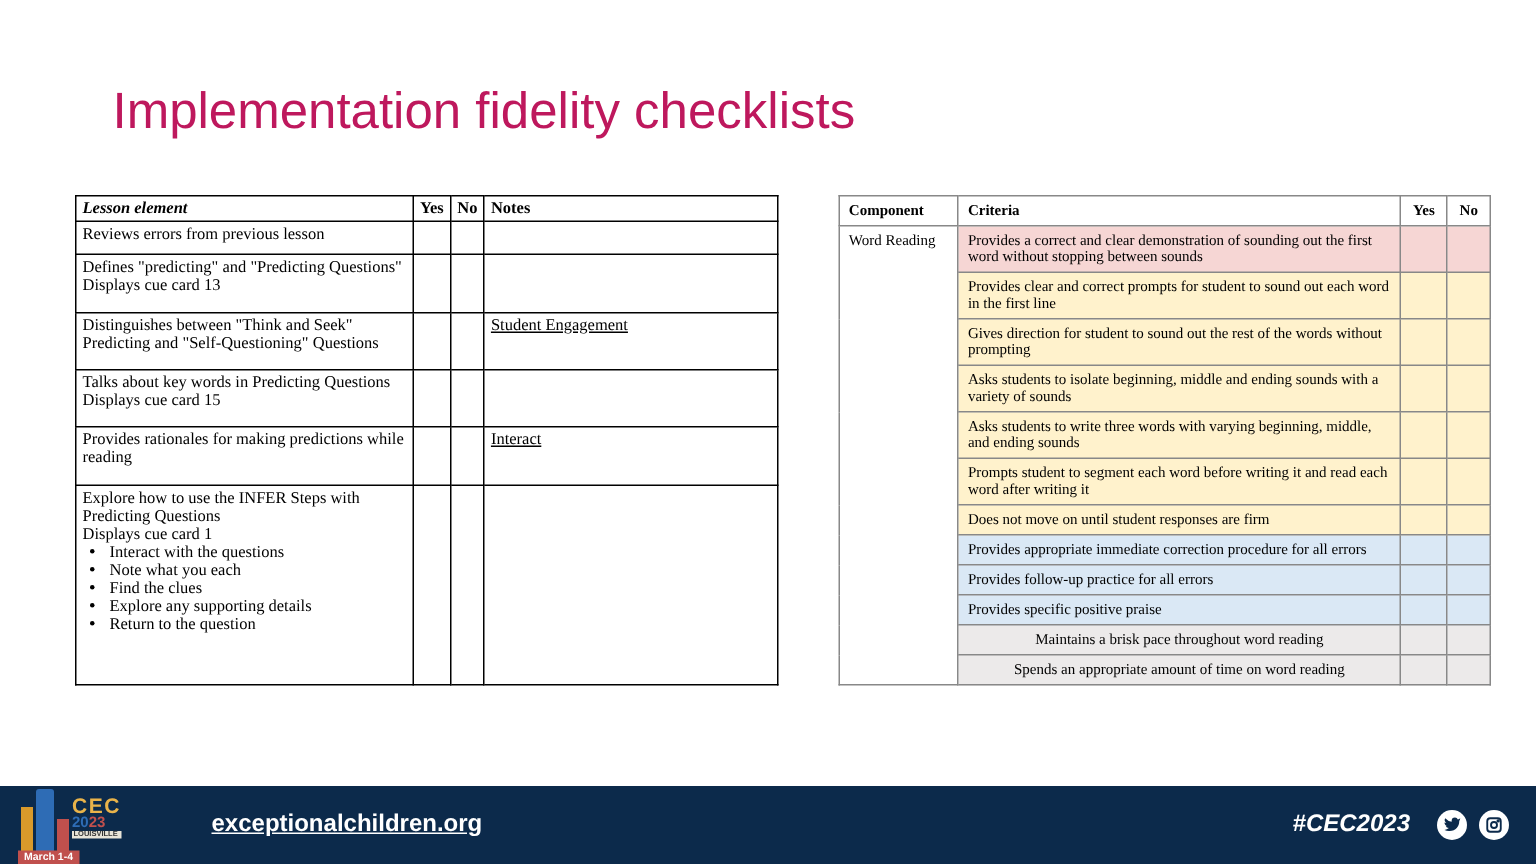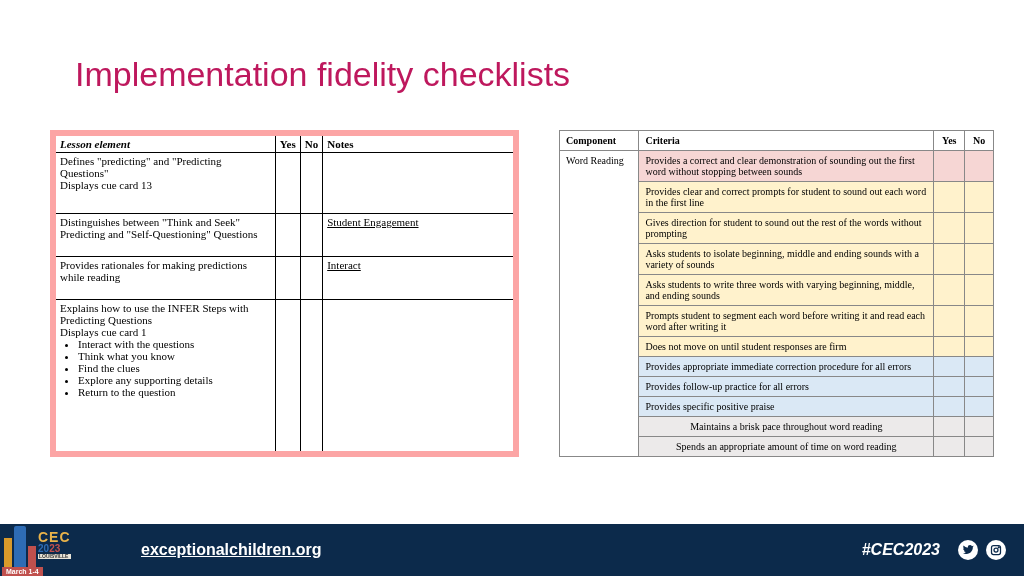--- a/index.html
+++ b/index.html
@@ -23,21 +23,21 @@
   .content {
     position: absolute;
     top: 130px;
     left: 50px;
     right: 30px;
     display: flex;
     gap: 40px;
   }
   .left-table {
     width: 500px;
-    border: 6px solid #fca5a5;
+    border: 1px solid #fca5a5;
     border-collapse: collapse;
     font-size: 11px;
     font-family: "Times New Roman", Times, serif;
   }
   .left-table th, .left-table td {
     border: 1px solid #000;
     padding: 2px 4px;
     text-align: left;
     vertical-align: top;
   }
@@ -78,20 +78,21 @@
     display: flex;
     align-items: center;
     color: #fff;
     font-size: 16px;
     font-weight: bold;
   }
   .footer .logo {
     width: 95px;
     height: 52px;
     position: relative;
+    padding-left: 10px;
     display: flex;
     align-items: flex-start;
   }
   .footer .logo-emblem {
     position: relative;
     width: 80px; height: 52px;
   }
   .bldg { position: absolute; bottom: 8px; }
   .b1 { left: 4px; width: 8px; height: 30px; background: #d99a2b; }
   .b2 { left: 14px; width: 12px; height: 42px; background: #2e6cb5; border-radius: 2px 2px 0 0; }
@@ -130,50 +131,67 @@
         <tr>
           <th class="col-le">Lesson element</th>
           <th class="col-yn">Yes</th>
           <th class="col-yn">No</th>
           <th class="col-notes">Notes</th>
         </tr>
       </thead>
       <tbody id="left-body">
           <tr>
             <td>
+              <div>Reviews errors from previous lesson</div>
+            </td>
+            <td></td>
+            <td></td>
+            <td></td>
+          </tr>
+          <tr>
+            <td>
               <div>Defines "predicting" and "Predicting Questions"</div>
               <div>Displays cue card 13</div>
             </td>
             <td></td>
             <td></td>
             <td></td>
           </tr>
           <tr>
             <td>
               <div>Distinguishes between "Think and Seek" Predicting and "Self-Questioning" Questions</div>
             </td>
             <td></td>
             <td></td>
             <td class="notes">Student Engagement</td>
           </tr>
           <tr>
             <td>
+              <div>Talks about key words in Predicting Questions</div>
+              <div>Displays cue card 15</div>
+            </td>
+            <td></td>
+            <td></td>
+            <td></td>
+          </tr>
+          <tr>
+            <td>
               <div>Provides rationales for making predictions while reading</div>
             </td>
             <td></td>
             <td></td>
             <td class="notes">Interact</td>
           </tr>
           <tr>
             <td>
-              <div>Explains how to use the INFER Steps with Predicting Questions</div>
+              <div>Explore how to use the INFER Steps with Predicting Questions</div>
               <div>Displays cue card 1</div>
               <ul class="bullets">
                 <li>Interact with the questions</li>
-                <li>Think what you know</li>
+                <li>Note what you each</li>
                 <li>Find the clues</li>
                 <li>Explore any supporting details</li>
                 <li>Return to the question</li>
               </ul>
             </td>
             <td></td>
             <td></td>
             <td></td>
           </tr>
         </tbody>

